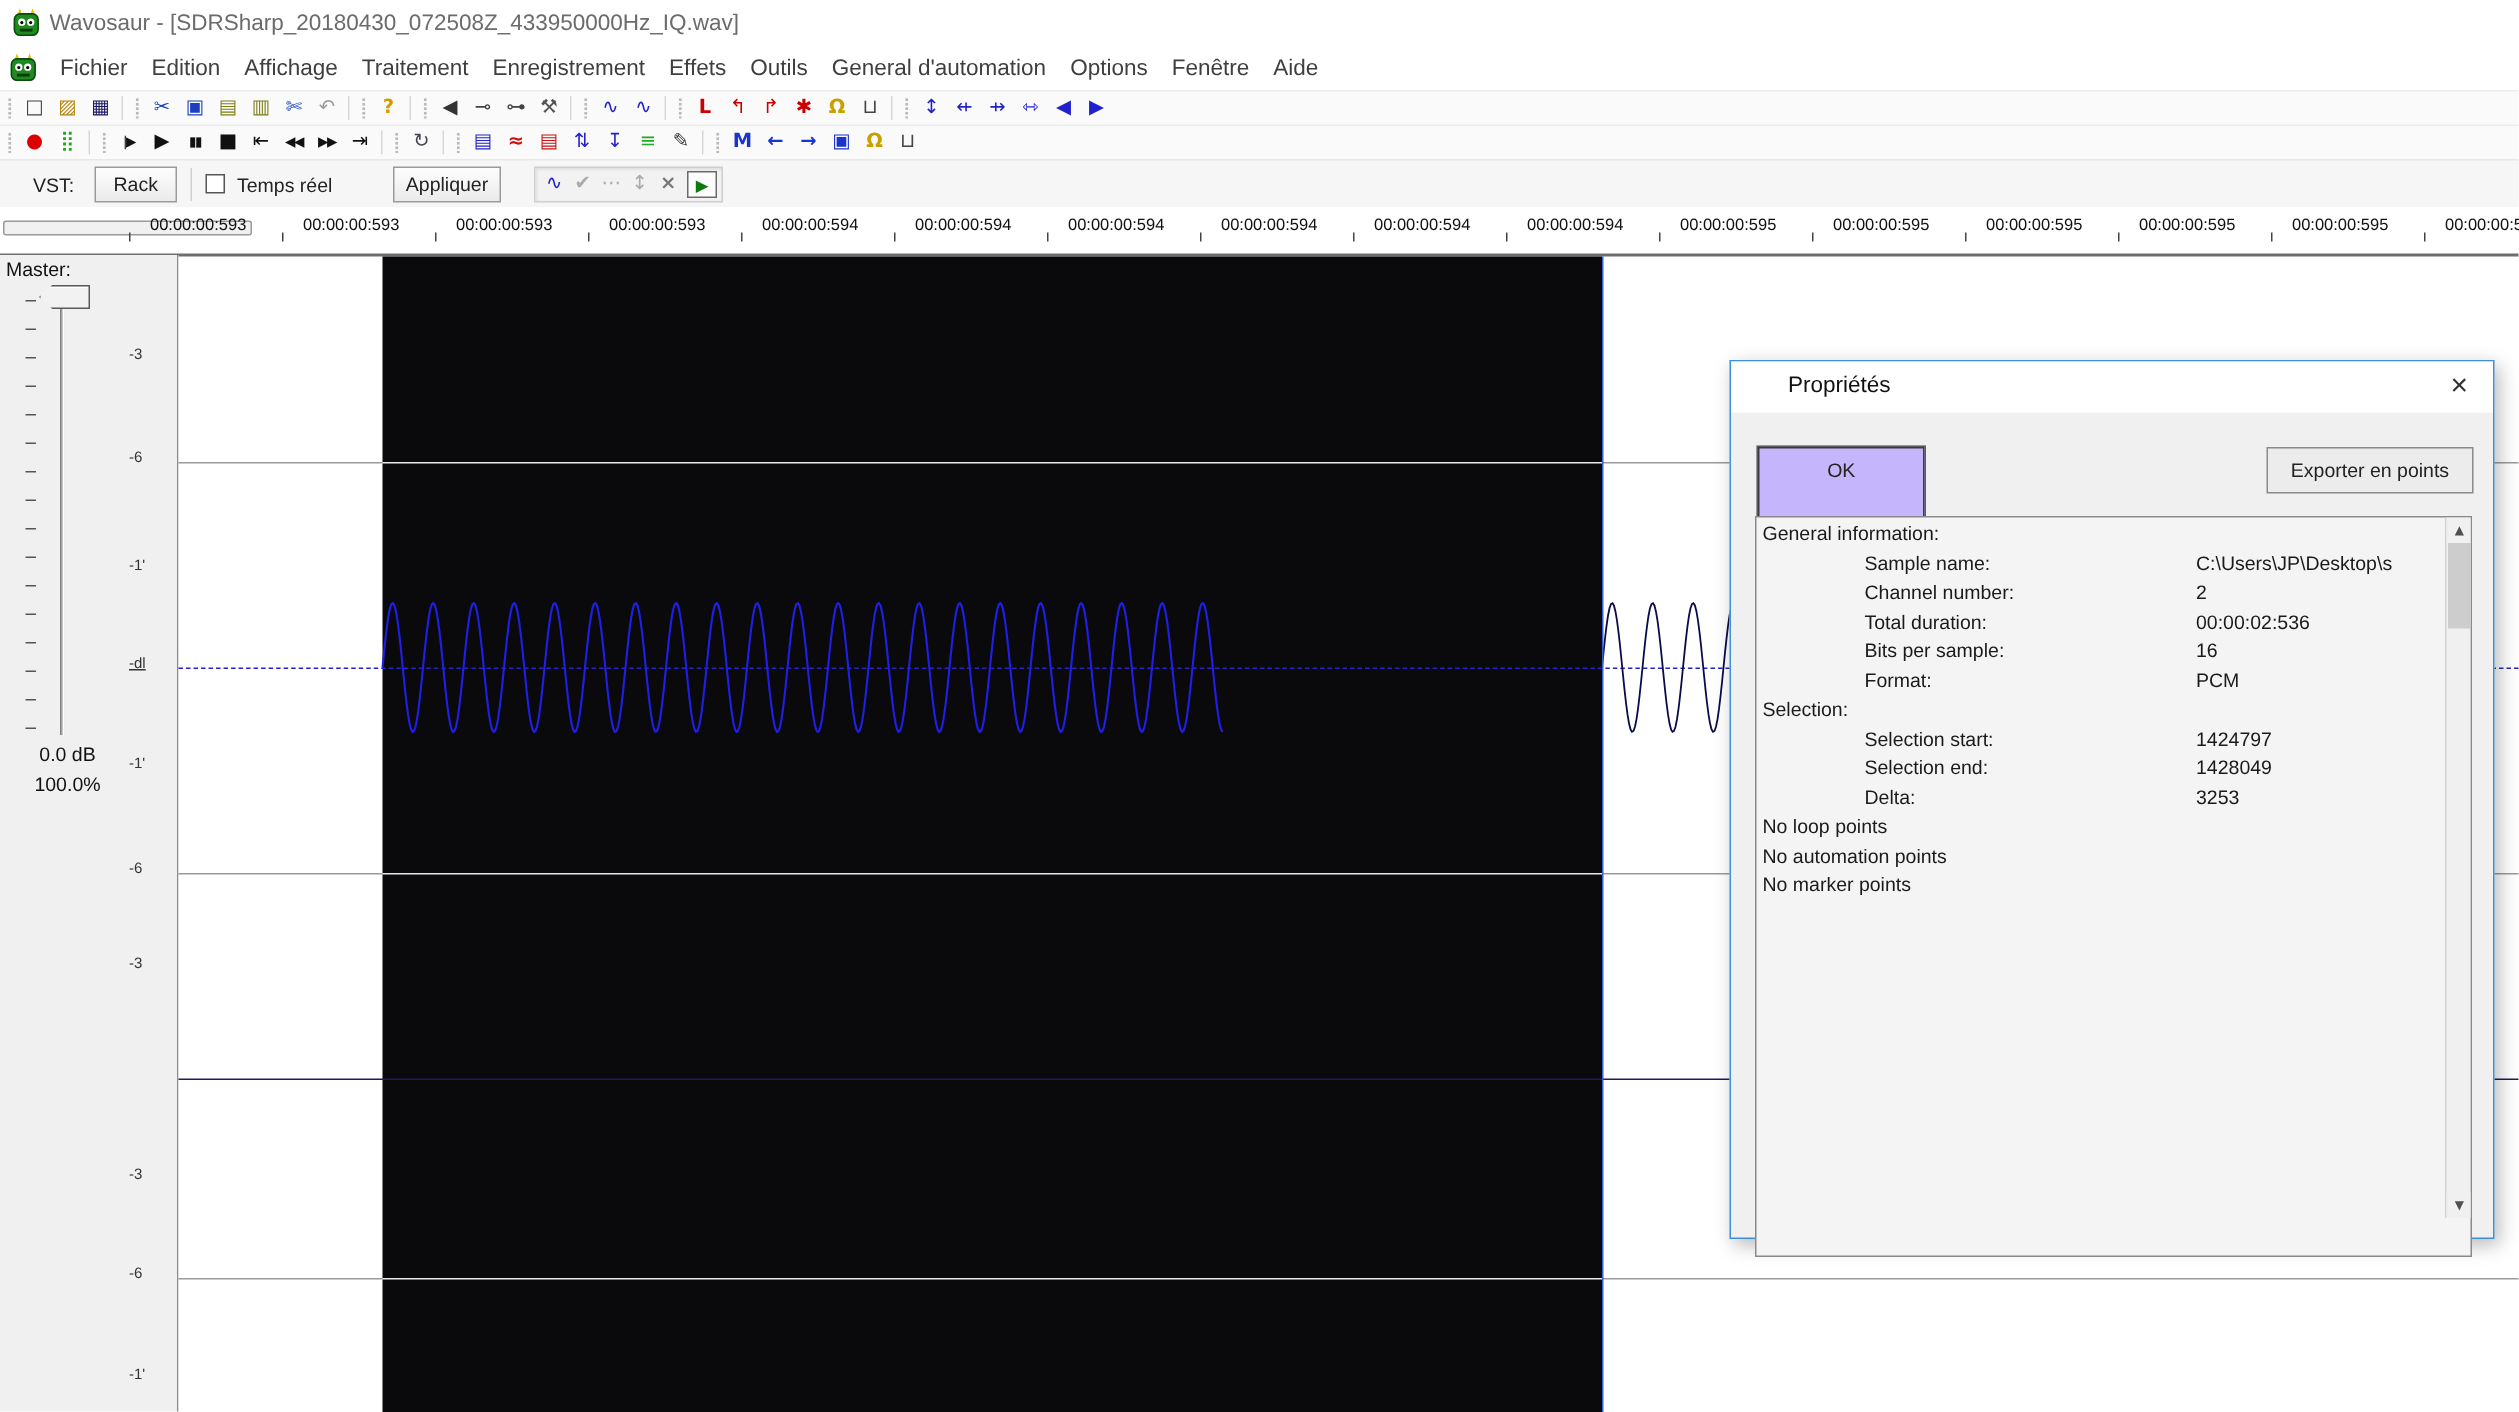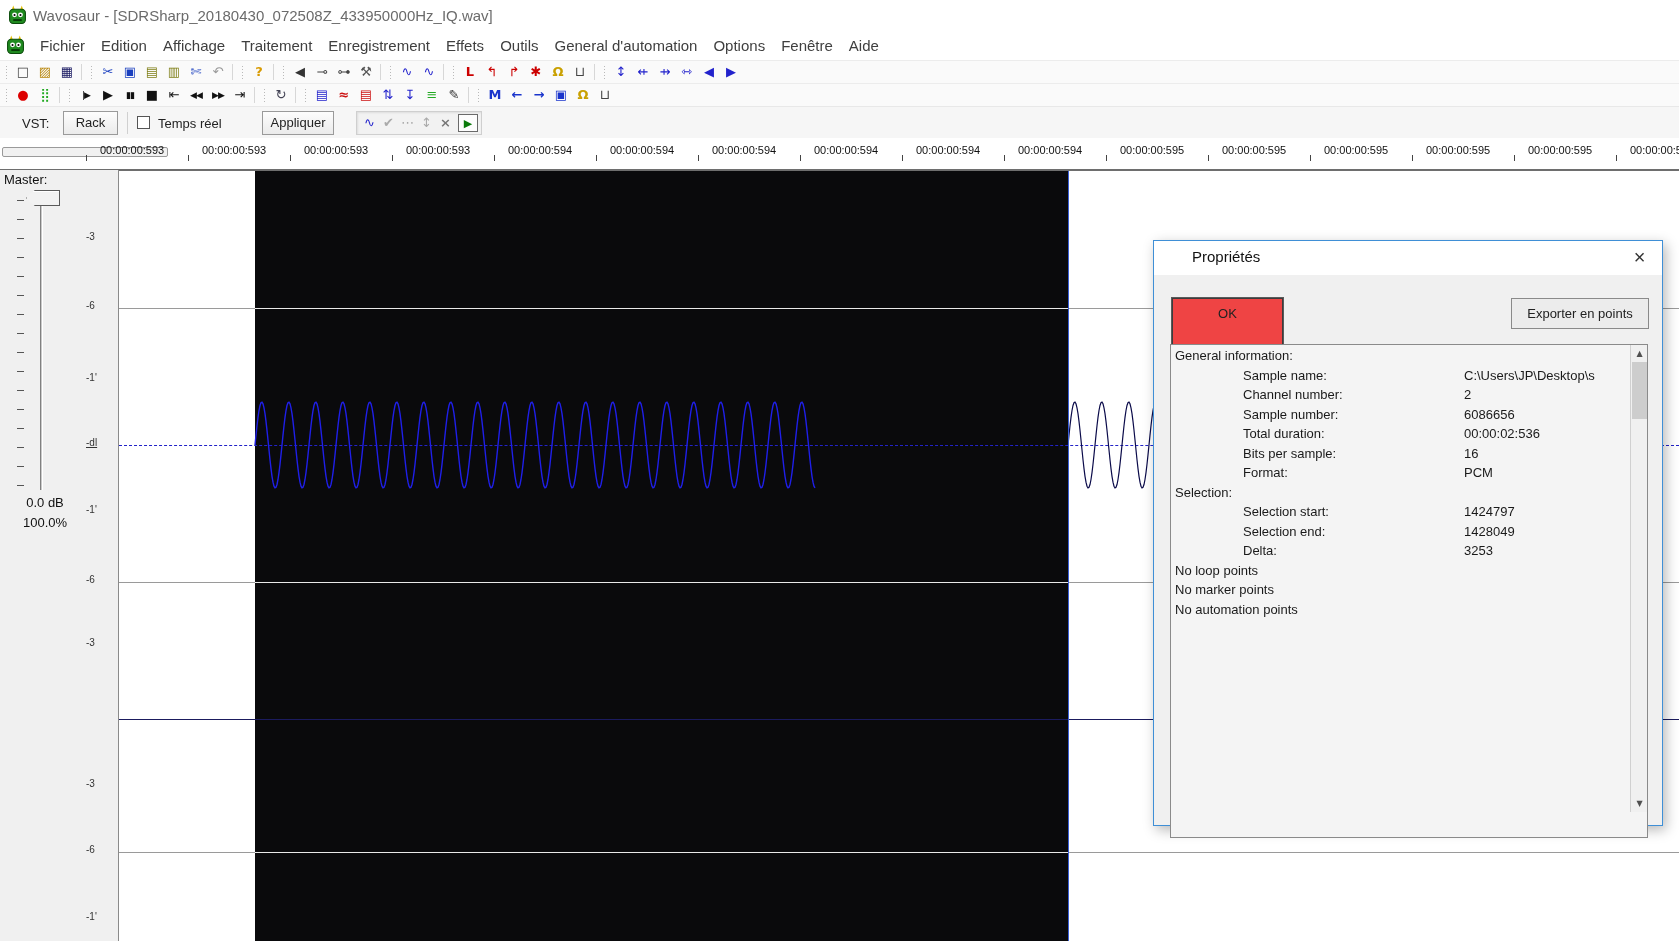--- a/index.html
+++ b/index.html
@@ -68,21 +68,21 @@
   #sel-edge { left:949px; top:0; width:1px; height:771px; background:#3a5fd9; }
   #wave-svg { position:absolute; left:0; top:0; }
   
   #dialog { left:1153px; top:240px; width:510px; height:586px; background:#f0f0f0;
     border:1px solid #3f8fd6; box-shadow:3px 4px 12px rgba(0,0,0,.28); }
   #dlg-titlebar { left:0; top:0; width:508px; height:34px; background:#fff; }
   #dlg-title { left:10px; top:7px; font-size:15px; color:#111;margin-left:28px; }
   #dlg-close { left:463px; top:0; width:45px; height:34px; text-align:center; line-height:32px;
     font-size:20px; color:#333; cursor:default; }
   #ok-btn { left:17px; top:56px; width:113px; height:50px; line-height:31px; font-size:13px;
-    border:1px solid #5a5a5a; box-shadow:inset 0 0 0 1px #3c3c3c; background:#ef4444; }
+    border:1px solid #5a5a5a; box-shadow:inset 0 0 0 1px #3c3c3c; background:#c4b5fd; }
   #export-btn { left:357px; top:57px; width:138px; height:31px; line-height:29px; font-size:13px;
     border:1px solid #8a8a8a; background:#ececec; }
   #listbox { left:16px; top:103px; width:478px; height:494px; background:#f4f4f4;
     border:1px solid #8a8a8a; overflow:hidden; }
   #rows { position:absolute; left:0; top:3px; width:460px; }
   .lrow { position:relative; height:19.5px; font-size:13px; color:#1a1a1a; white-space:nowrap; }
   .lrow .lab0 { position:absolute; left:4px; }
   .lrow .lab1 { position:absolute; left:72px; }
   .lrow .val  { position:absolute; left:293px; }
   #vscroll { left:459px; top:0; width:17px; height:467px; background:#f0f0f0; border-left:1px solid #d0d0d0; }
@@ -366,24 +366,20 @@
         </div>
         <div class="lrow">
           <span class="lab1">Sample name:</span>
           <span class="val">C:\Users\JP\Desktop\s</span>
         </div>
         <div class="lrow">
           <span class="lab1">Channel number:</span>
           <span class="val">2</span>
         </div>
         <div class="lrow">
-          <span class="lab1">Sample number:</span>
-          <span class="val">6086656</span>
-        </div>
-        <div class="lrow">
           <span class="lab1">Total duration:</span>
           <span class="val">00:00:02:536</span>
         </div>
         <div class="lrow">
           <span class="lab1">Bits per sample:</span>
           <span class="val">16</span>
         </div>
         <div class="lrow">
           <span class="lab1">Format:</span>
           <span class="val">PCM</span>
@@ -400,24 +396,24 @@
           <span class="val">1428049</span>
         </div>
         <div class="lrow">
           <span class="lab1">Delta:</span>
           <span class="val">3253</span>
         </div>
         <div class="lrow">
           <span class="lab0">No loop points</span>
         </div>
         <div class="lrow">
+          <span class="lab0">No automation points</span>
+        </div>
+        <div class="lrow">
           <span class="lab0">No marker points</span>
-        </div>
-        <div class="lrow">
-          <span class="lab0">No automation points</span>
         </div>
       </div>
     <div class="abs" id="vscroll">
       <div class="sb-arrow" id="sb-up">▲</div>
       <div id="sb-thumb"></div>
       <div class="sb-arrow" id="sb-down">▼</div>
     </div>
   </div>
 </div>
 

